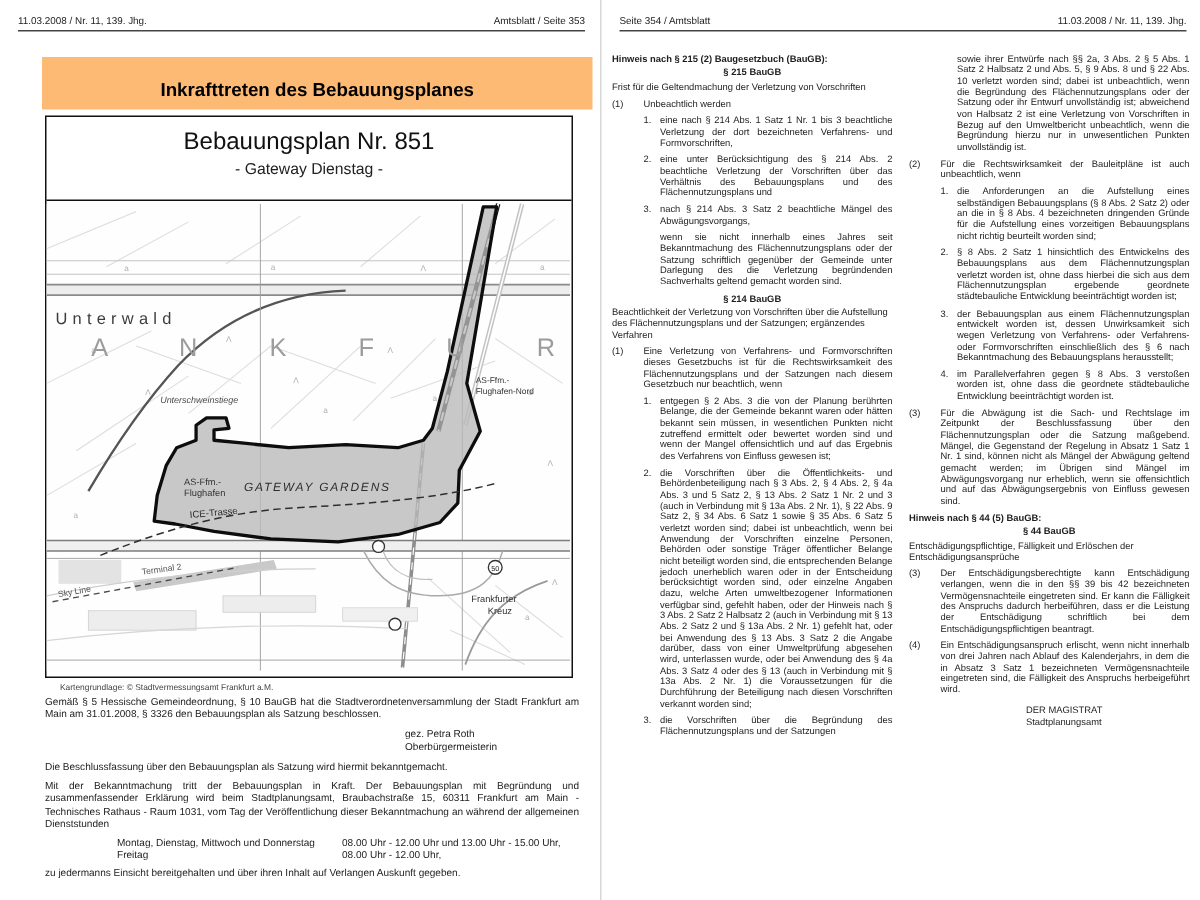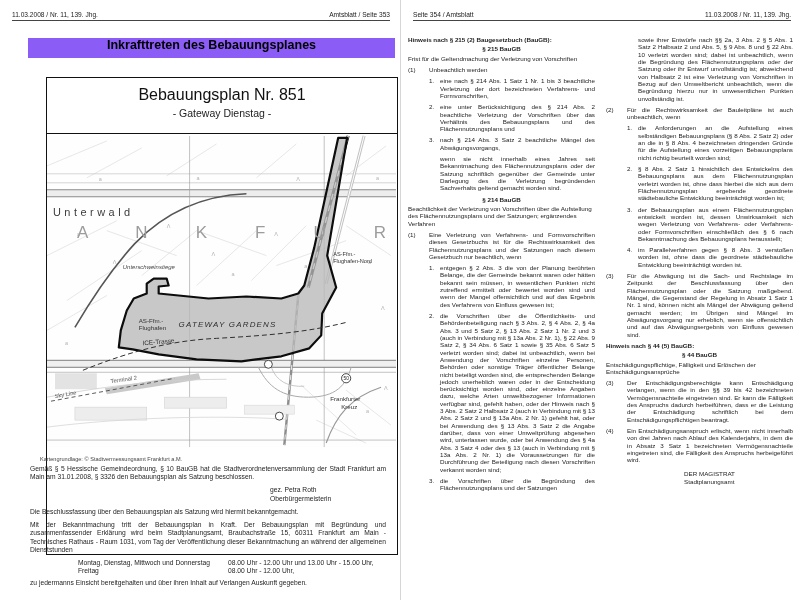--- a/index.html
+++ b/index.html
@@ -5,23 +5,23 @@
   html,body{margin:0;padding:0;background:#fff;width:800px;height:600px;overflow:hidden;}
   body{font-family:"Liberation Sans","DejaVu Sans",sans-serif;color:#1d1d1d;}
   .spread{position:relative;width:800px;height:600px;background:#fff;}
   .page{position:absolute;top:0;height:600px;background:#fff;}
   .page-left{left:0;width:400px;}
   .page-right{left:400px;width:400px;border-left:1px solid #d6d6d6;}
   
   .phead{position:absolute;top:11px;left:12px;right:10px;font-size:6.6px;color:#222;
          border-bottom:0.8px solid #444;padding-bottom:2px;display:flex;justify-content:space-between;}
   
-  .titlebar{position:absolute;top:38px;left:28px;right:5px;background:#8b5cf6;color:#000;
-            font-weight:bold;font-size:12.5px;text-align:center;padding:0 0 6px 0;}
-  .mapbox{position:absolute;top:77px;left:46px;width:352px;height:478px;border:1.6px solid #111;
+  .titlebar{position:absolute;top:38px;left:28px;right:5px;background:#fdba74;color:#000;
+            font-weight:bold;font-size:12.5px;text-align:center;padding:15px 0 6px 0;}
+  .mapbox{position:absolute;top:77px;left:30px;width:352px;height:375px;border:1.6px solid #111;
           background:#fff;box-sizing:border-box;}
   .maptitle{height:56px;border-bottom:1.2px solid #111;text-align:center;box-sizing:border-box;padding-top:8px;}
   .maptitle .mt1{font-size:16px;color:#111;}
   .maptitle .mt2{font-size:10.5px;color:#222;margin-top:3px;}
   .mapcaption{position:absolute;top:456px;left:40px;font-size:5.6px;color:#444;}
   .lp-body{position:absolute;top:465px;left:30px;width:356px;font-size:6.7px;line-height:1.22;text-align:justify;}
   .lp-body p{margin:0 0 5px 0;}
   .sig{ text-align:left;margin:2px 0 5px 240px;line-height:1.25;}
   .hours{margin:1px 0 4px 48px;}
   .hrow{display:flex;}

